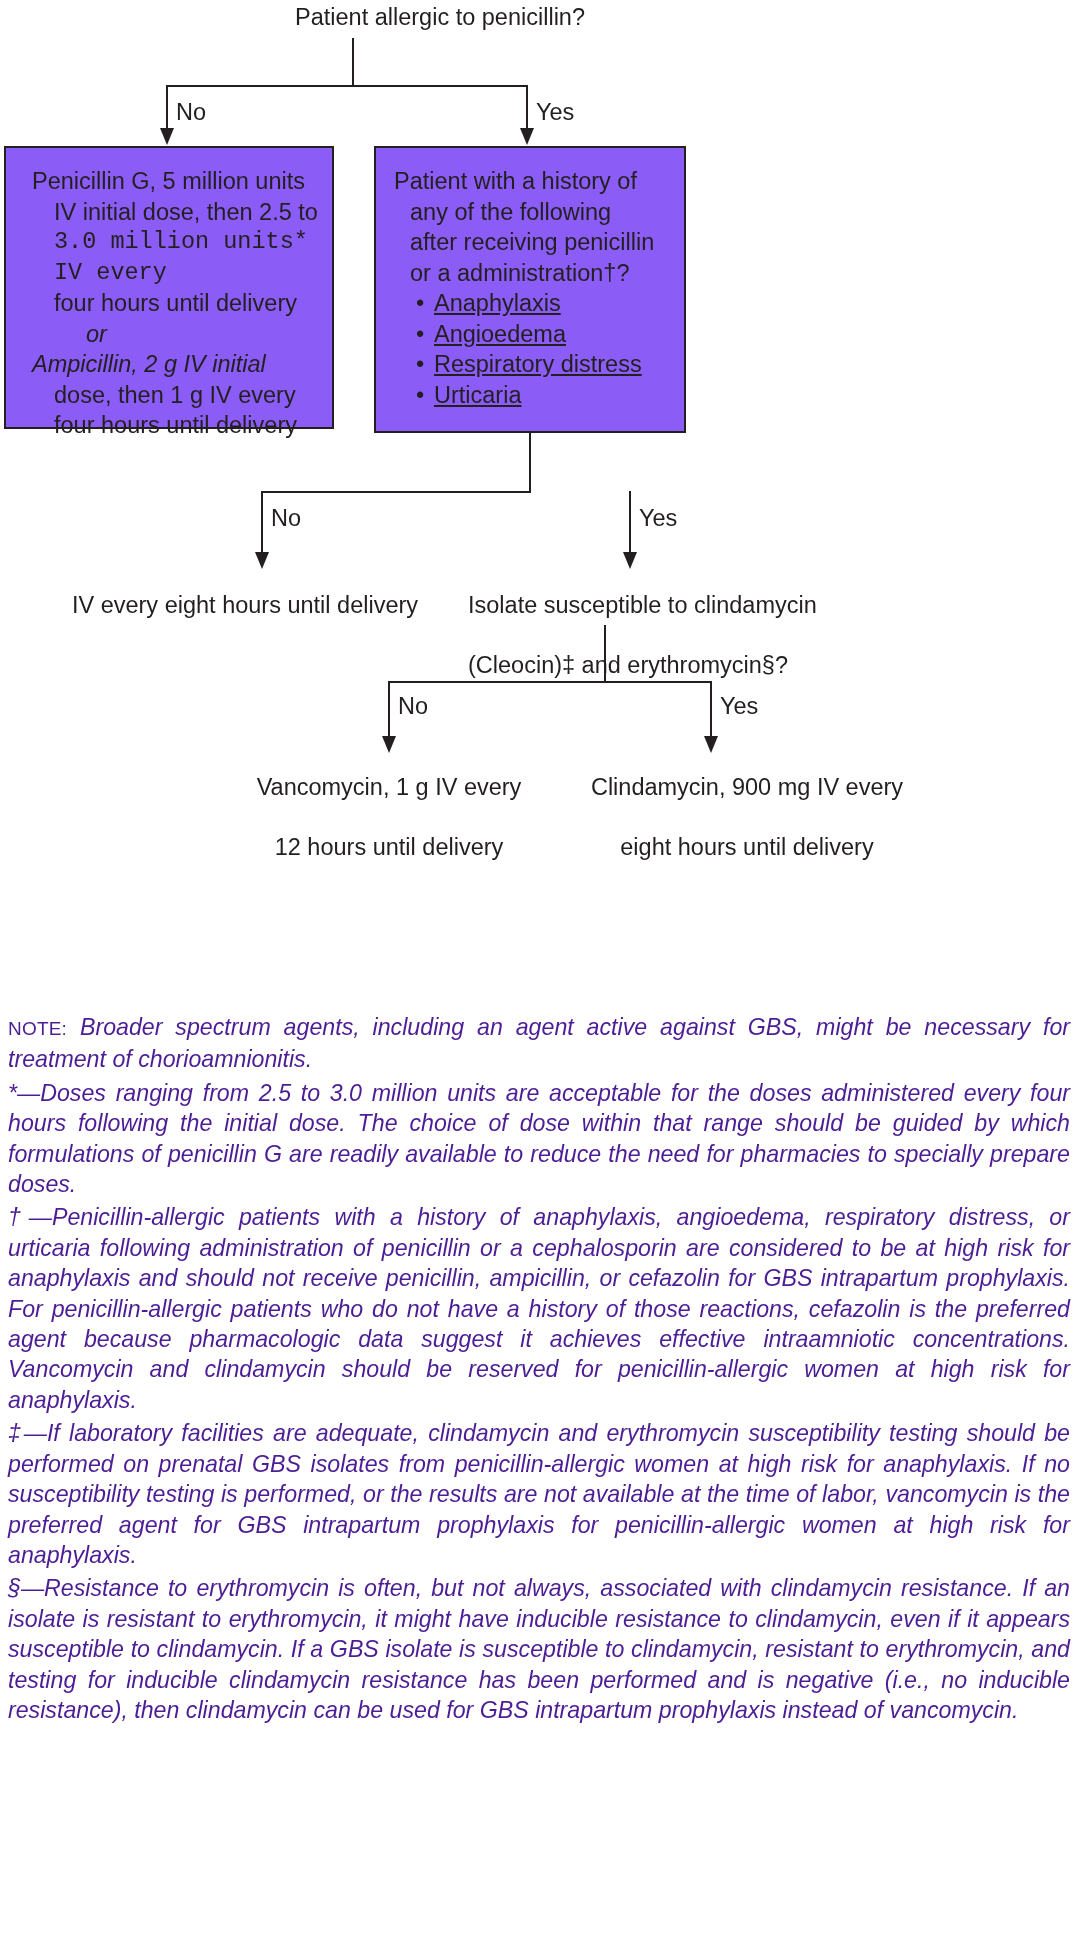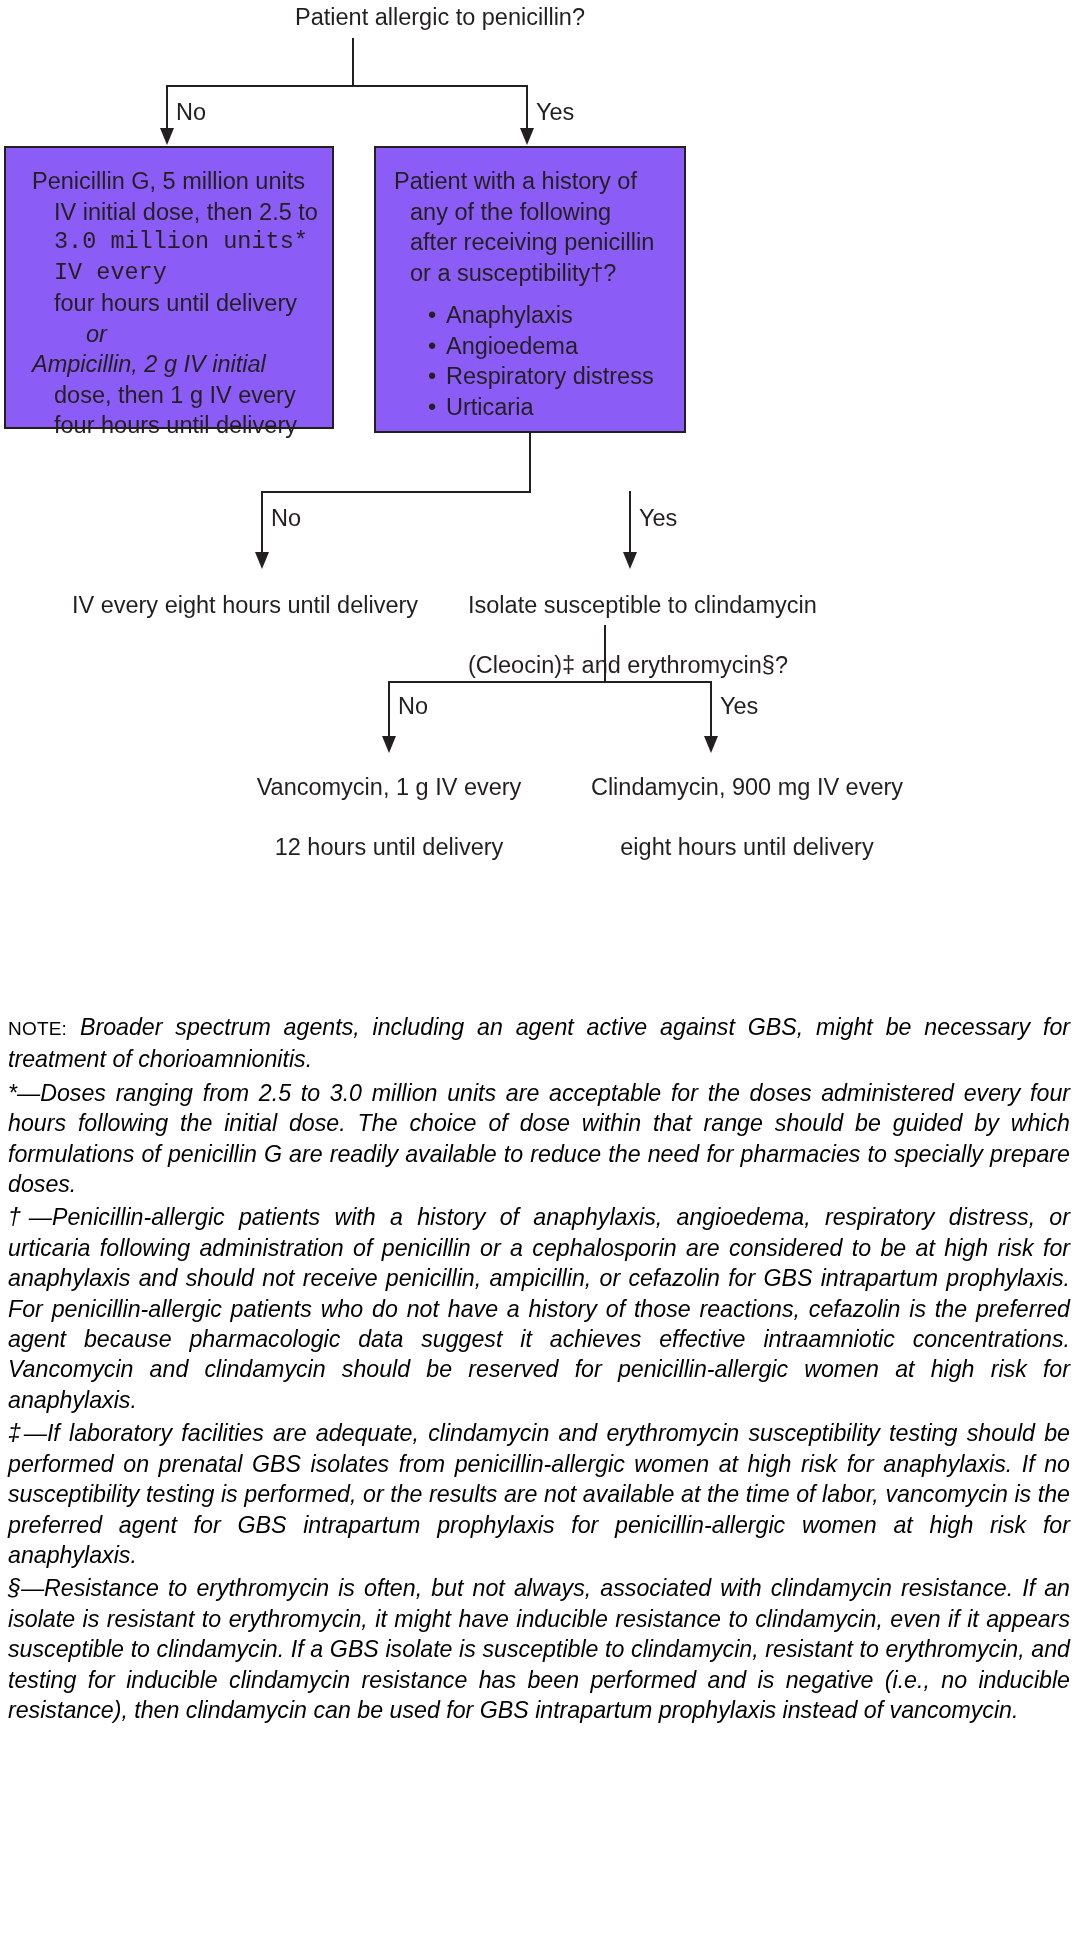--- a/index.html
+++ b/index.html
@@ -75,23 +75,24 @@
   }
   .edge-label {
     position: absolute;
     font-size: 23.5px;
     line-height: 26px;
     color: #231f20;
   }
 
   
   .bullets {
-    margin: 12px;
+    margin: 0;
     padding: 0;
     list-style: none;
+    text-decoration: underline;
   }
   .bullets li {
     font-size: 23.5px;
     line-height: 30.5px;
     padding-left: 18px;
     position: relative;
   }
   .bullets li::before {
     content: "\2022";
     position: absolute;
@@ -101,21 +102,21 @@
 
   
   #notes {
     position: absolute;
     left: 8px;
     top: 1012px;
     width: 1062px;
     font-style: italic;
     font-size: 23.2px;
     line-height: 30.4px;
-    color: #000000;
+    color: #4c1d95;
     text-align: justify;
   }
   #notes p {
     margin: 0 0 3px 0;
     text-align: justify;
     text-justify: inter-word;
   }
   #notes p:last-child { margin-bottom: 0; }
   .note-label {
     font-style: normal;
@@ -150,21 +151,21 @@
     <div class="inner" style="text-align:left; padding-left:70px; font-style:italic;">or</div>
     <div class="inner" style="text-align:left; padding-left:16px;font-style:italic;">Ampicillin, 2 g IV initial</div>
     <div class="inner" style="text-align:left; padding-left:38px;">dose, then 1 g IV every</div>
     <div class="inner" style="text-align:left; padding-left:38px;">four hours until delivery</div>
   </div>
 
   <div class="boxed" style="left:374px; top:146px; width:312px; height:287px; padding:18px 10px 0 18px;">
     <div class="inner">Patient with a history of</div>
     <div class="inner" style="padding-left:16px;">any of the following</div>
     <div class="inner" style="padding-left:16px;">after receiving penicillin</div>
-    <div class="inner" style="padding-left:16px;">or a susceptibility†?</div>
+    <div class="inner" style="padding-left:16px;">or a administration†?</div>
     <ul class="bullets" style="padding-left:22px;">
       <li>Anaphylaxis</li>
       <li>Angioedema</li>
       <li>Respiratory distress</li>
       <li>Urticaria</li>
     </ul>
   </div>
 
   <div class="vline" style="left:529px; top:433px; height:60px;"></div>
   <div class="hline" style="left:261px; top:491px; width:270px;"></div>

